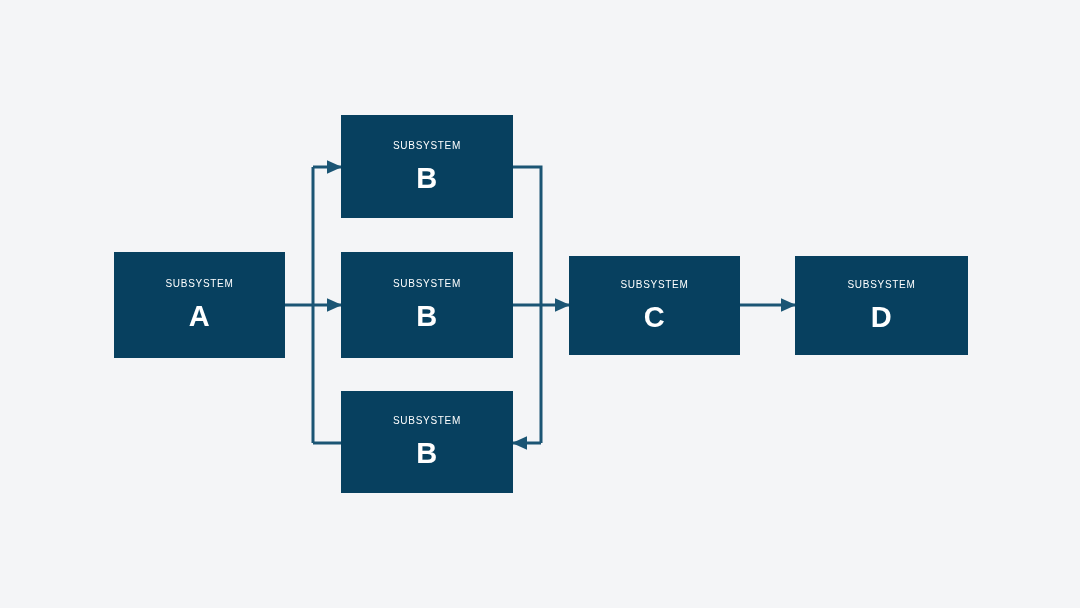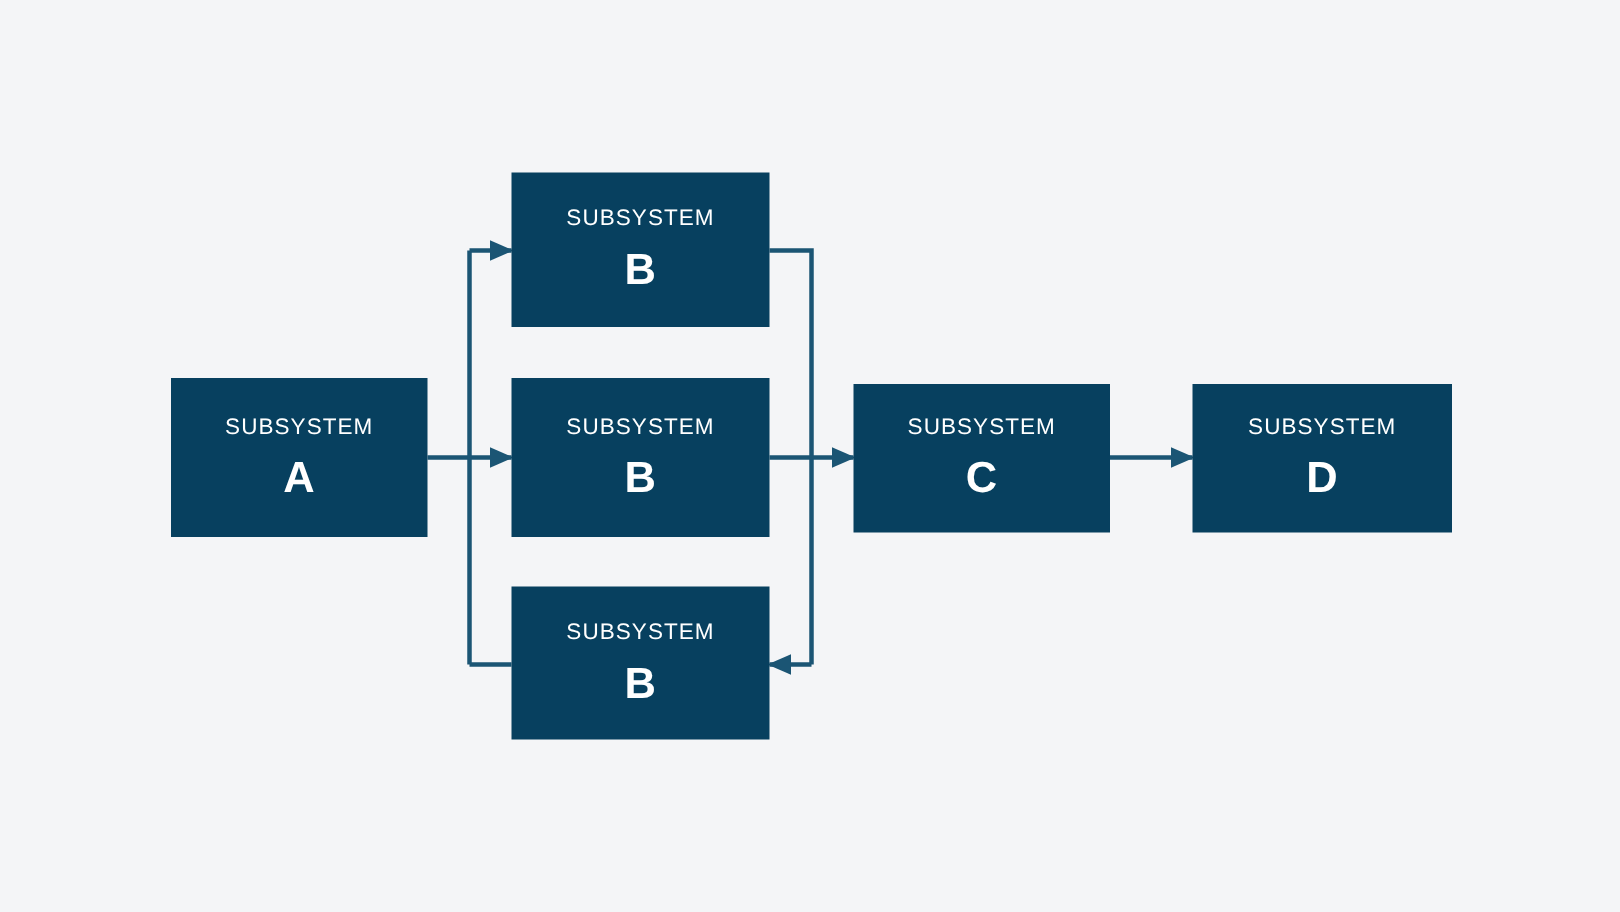--- a/index.html
+++ b/index.html
@@ -34,21 +34,21 @@
     flex-direction: column;
     align-items: center;
     justify-content: center;
     background: #07405f;
     color: #ffffff;
     text-align: center;
     line-height: 1;
     user-select: none;
   }
   .node-kind {
-    font-size: 15px;
+    font-size: 10px;
     letter-spacing: 0.7px;
     font-weight: 400;
     color: #ffffff;
     margin-bottom: 13px;
   }
   .node-id {
     font-size: 29px;
     font-weight: 700;
     letter-spacing: 0.5px;
     color: #ffffff;

